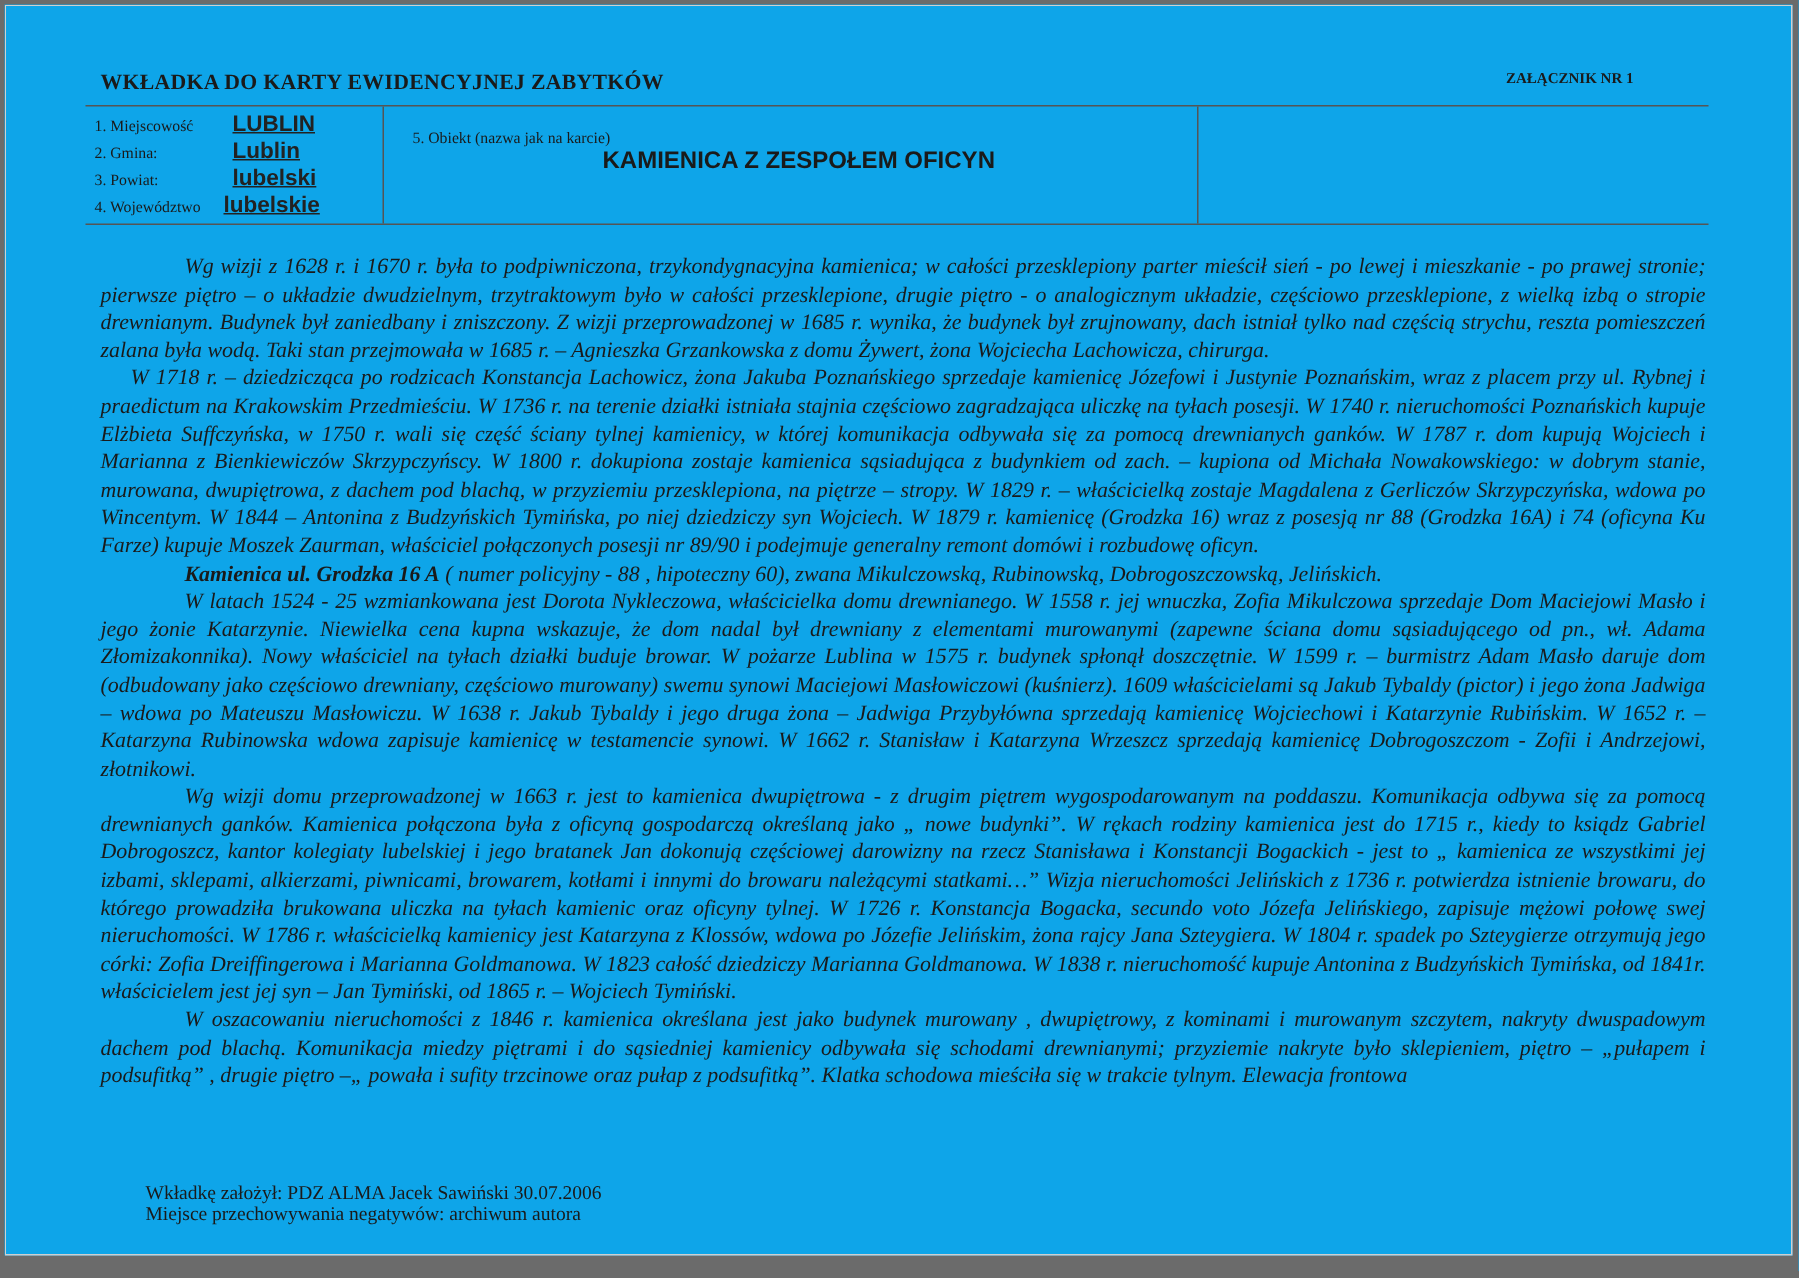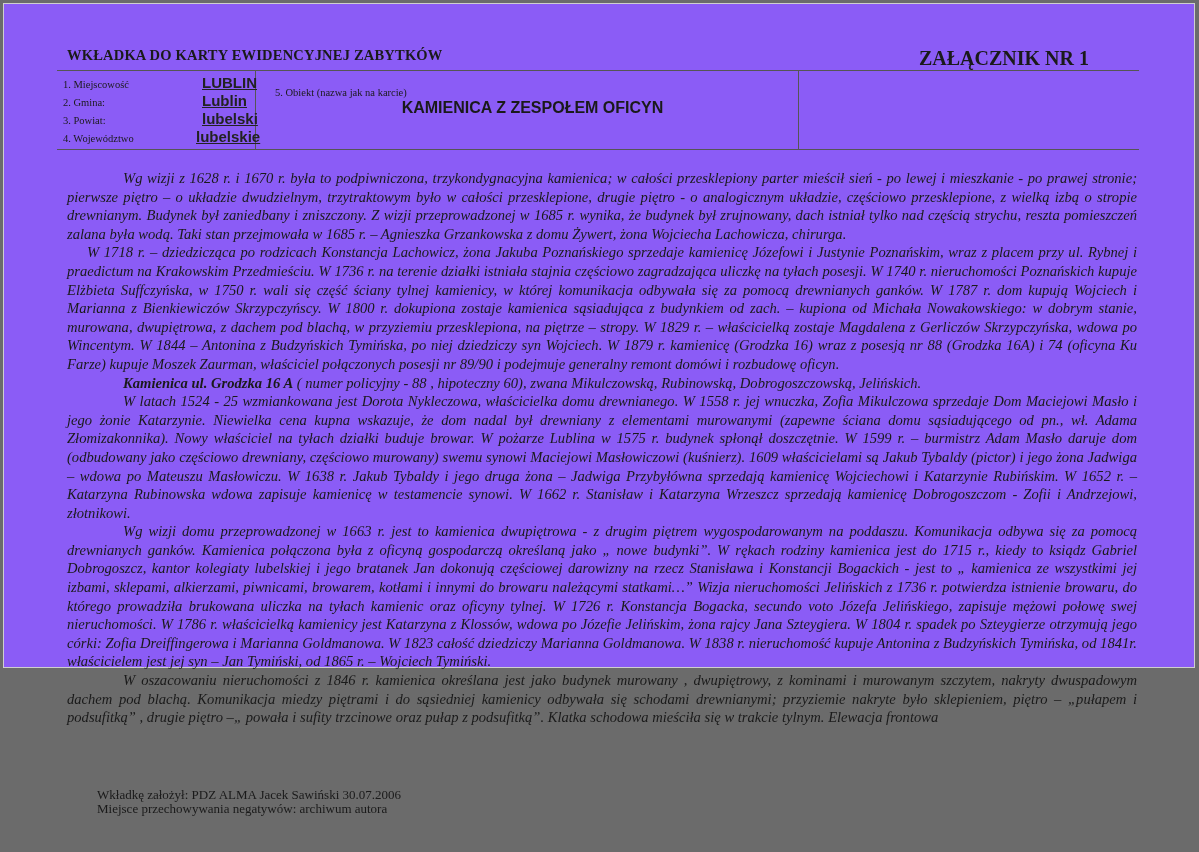--- a/index.html
+++ b/index.html
@@ -4,47 +4,47 @@
 <style>
   html, body { margin: 0; padding: 0; }
   body {
     width: 1199px; height: 852px; overflow: hidden;
     background: #6b6b6b;
     font-family: "Liberation Serif", serif;
     color: #1a1a1a;
   }
   .page {
     position: absolute; left: 3px; top: 3px;
-    width: 1192px; height: 665px;
-    background: #8b5cf6;
+    width: 1192px; height: 834px;
+    background: #0ea5e9;
     box-shadow: inset 0 0 0 1px #cfcfcf;
   }
   .hdr-left {
     position: absolute; left: 64px; top: 44px;
     font-weight: bold; font-size: 14.5px; letter-spacing: 0.2px;
   }
   .hdr-right {
     position: absolute; right: 106px; top: 44px;
-    font-weight: bold; font-size: 20px;
+    font-weight: bold; font-size: 10px;
   }
   .meta {
     position: absolute; left: 54px; top: 67px;
     width: 1082px; height: 78px;
     border-top: 1.5px solid #555; border-bottom: 1.5px solid #555;
     display: flex;
     gap: 11px;
   }
   .meta .c1 { width: 198px; border-right: 1px solid #555; position: relative; }
   .meta .c2 { width: 531px; border-right: 1px solid #555; position: relative; }
   .meta .c3 { flex: 1; position: relative; }
   .row { position: absolute; left: 6px; font-size: 10.5px; display: flex; align-items: baseline; }
   .row .lbl { width: 92px; }
   .row .val {
     font-family: "Liberation Sans", sans-serif; font-weight: bold;
-    font-size: 15px; text-decoration: underline; color: #222; margin-left: 47px;
+    font-size: 15px; text-decoration: underline; color: #222;
   }
   .small-lbl { position: absolute; left: 8px; top: 16px; font-size: 10.5px; }
   .obj-title {
     position: absolute; left: 0; right: 0; top: 28px; text-align: center;
     font-family: "Liberation Sans", sans-serif; font-weight: bold; font-size: 16px;
   }
   .obj-addr {
     position: absolute; left: 0; right: 0; top: 52px; text-align: center;
     font-family: "Liberation Sans", sans-serif; font-size: 13.5px;
   }

